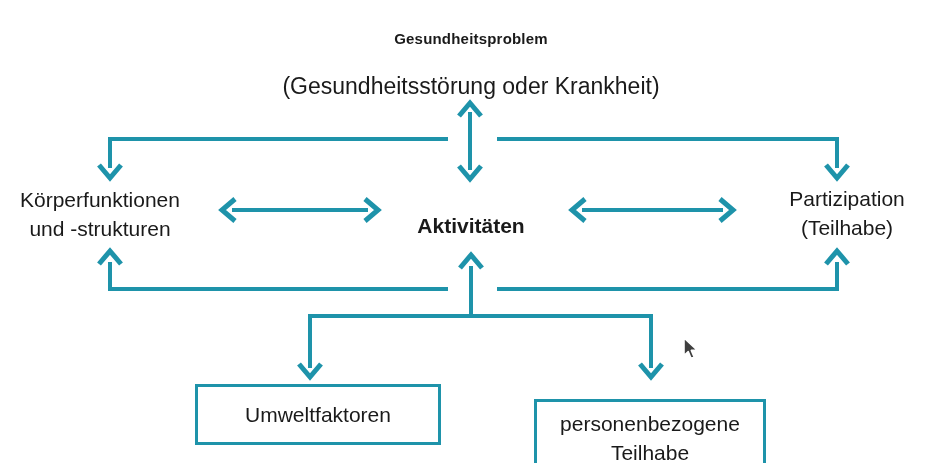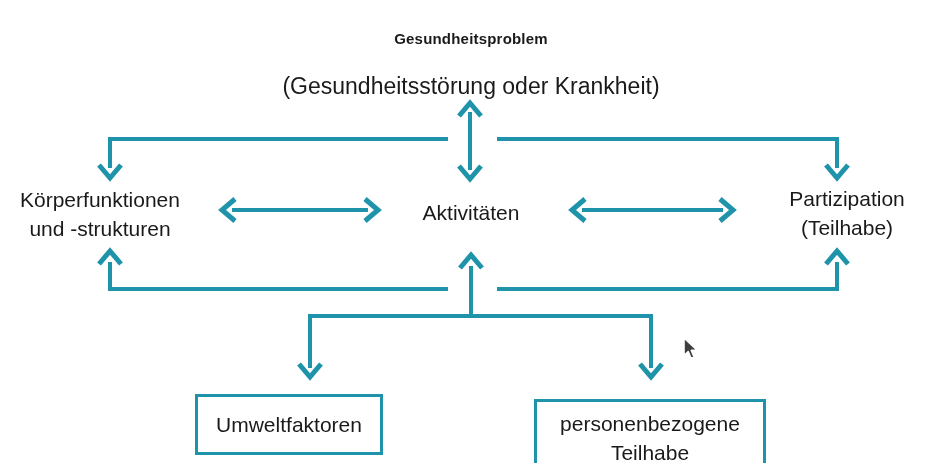--- a/index.html
+++ b/index.html
@@ -84,28 +84,28 @@
   </svg>
 
   <div class="abs txt title-line" style="left:221px; top:30px; width:500px;">Gesundheitsproblem</div>
   <div class="abs txt subtitle-line" style="left:221px; top:59px; width:500px;margin-top:14px;">(Gesundheitsstörung oder Krankheit)</div>
 
   <div class="abs txt node-label" style="left:-3px; top:185px; width:206px;">
     <div>Körperfunktionen</div>
     <div>und -strukturen</div>
   </div>
 
-  <div class="abs txt node-label" style="left:371px; top:198px; width:200px;">Aktivitäten</div>
+  <div class="abs txt node-label" style="left:371px; top:211px; width:200px;font-weight:bold;">Aktivitäten</div>
 
   <div class="abs txt node-label" style="left:747px; top:184px; width:200px;">
     <div>Partizipation</div>
     <div>(Teilhabe)</div>
   </div>
 
-  <div class="factor-box" style="left:195px; top:394px; width:188px; height:61px;">
+  <div class="factor-box" style="left:195px; top:384px; width:246px; height:61px;">
     <span class="txt node-label">Umweltfaktoren</span>
   </div>
 
   <div class="factor-box" style="left:534px; top:383px; width:232px; height:78px;margin-top:16px;">
     <div class="txt node-label">
       <div>personenbezogene</div>
       <div>Teilhabe</div>
     </div>
   </div>
 

